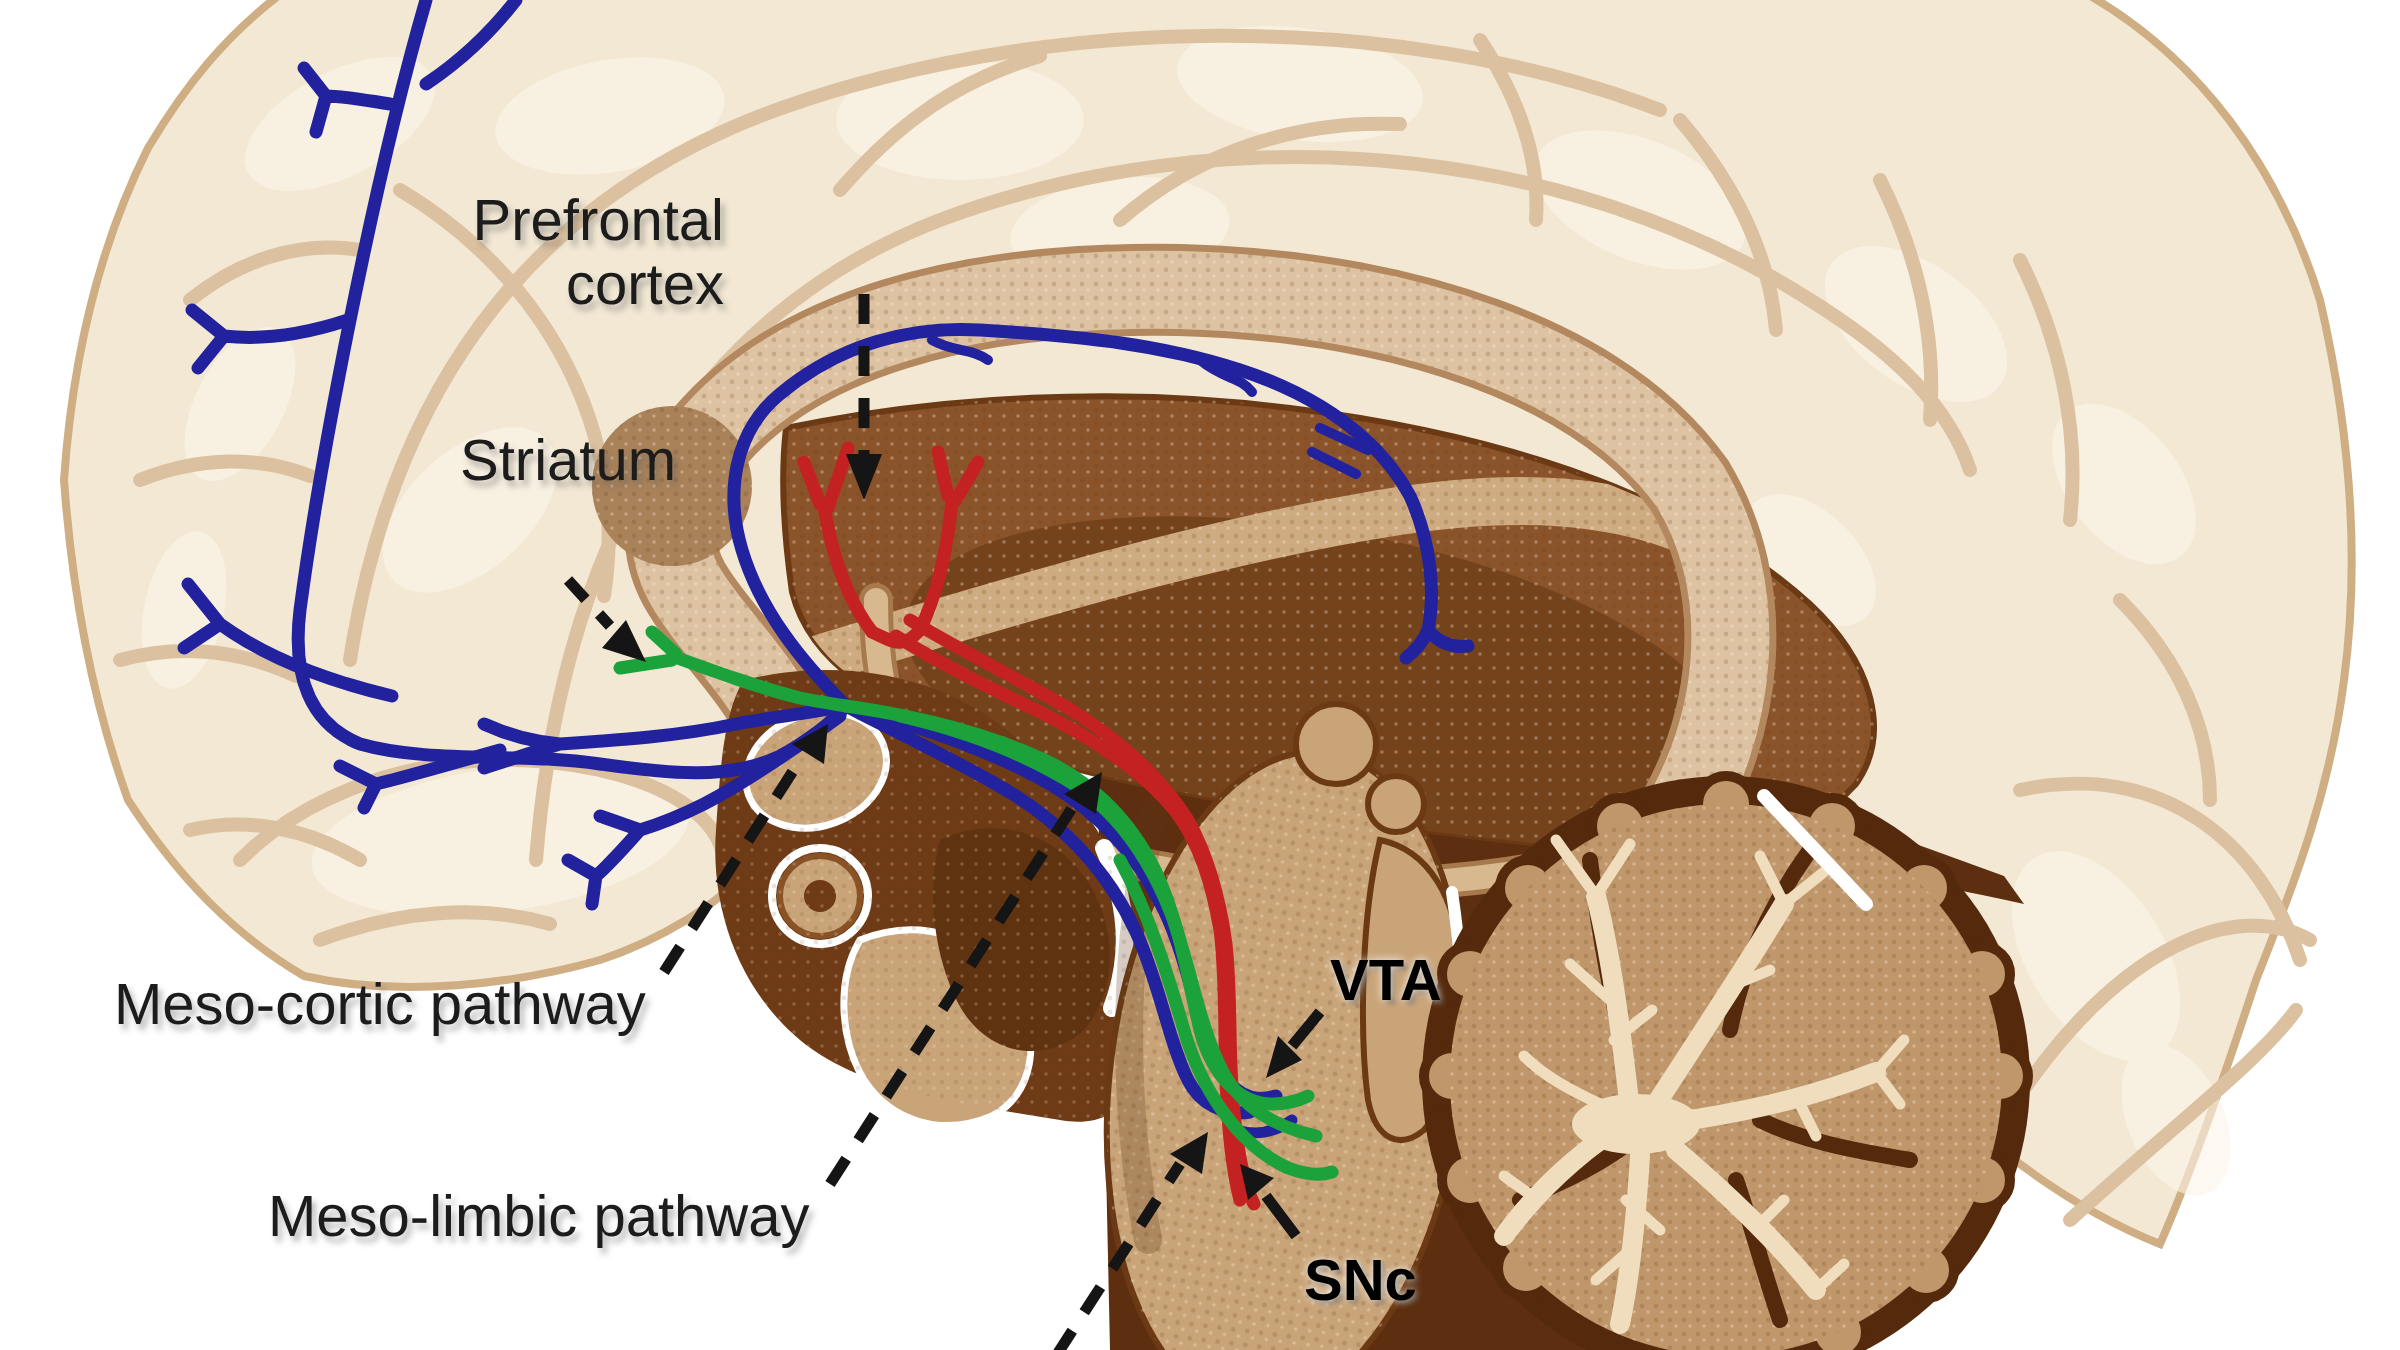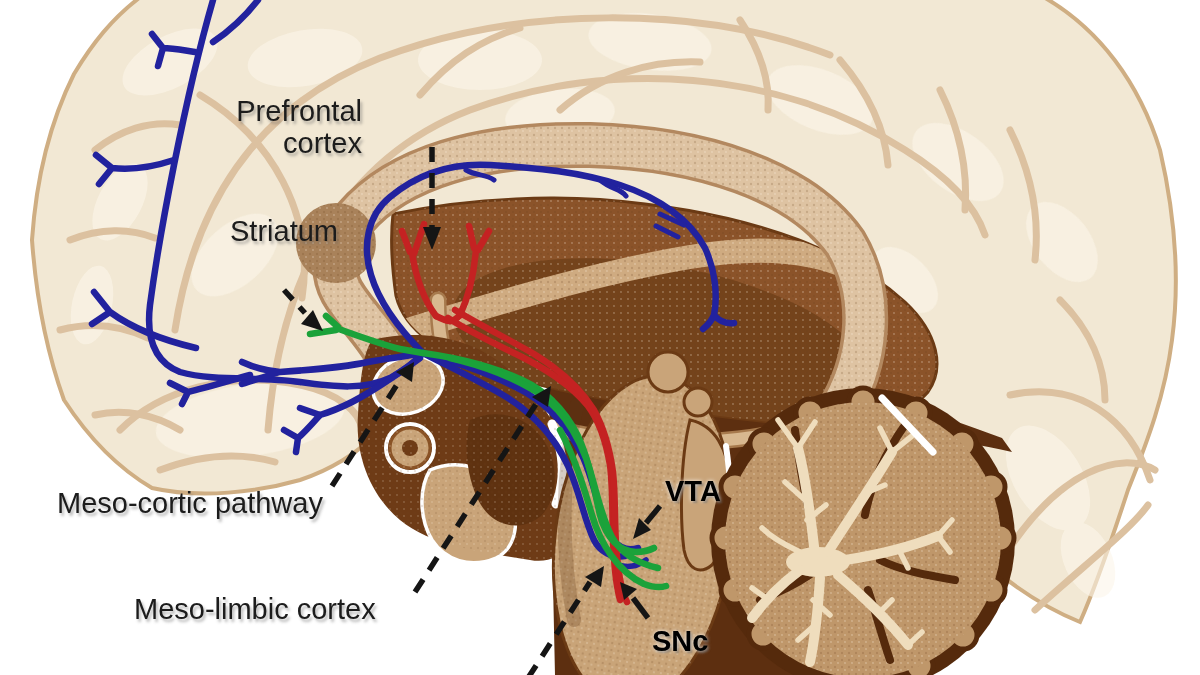--- a/index.html
+++ b/index.html
@@ -307,19 +307,19 @@
   <div>cortex</div>
 </div>
 
 
 <div class="lbl center" style="left:148px;top:216px;width:190px;">
   <div>Striatum</div>
 </div>
 
 <div class="lbl" style="left:57px;top:488px;">Meso-cortic pathway</div>
 
-<div class="lbl" style="left:134px;top:594px;">Meso-limbic cortex</div>
+<div class="lbl" style="left:134px;top:594px;">Meso-limbic pathway</div>
 
 <div class="lbl bold" style="left:636px;top:476px;margin-left:29px;">VTA</div>
 
 <div class="lbl bold" style="left:652px;top:626px;">SNc</div>
 
 </div>
 
 </body></html>

